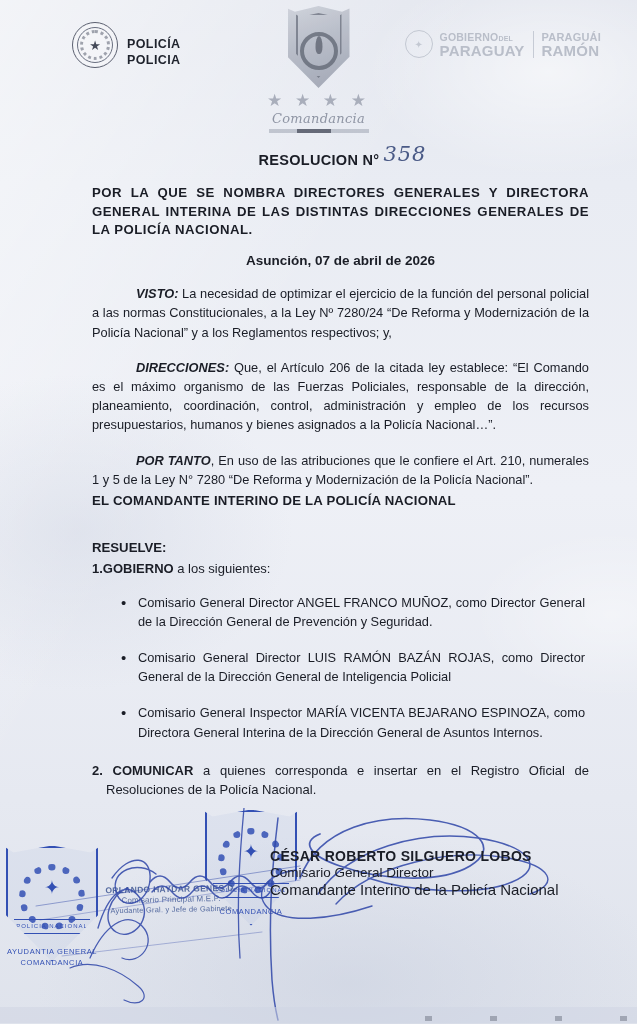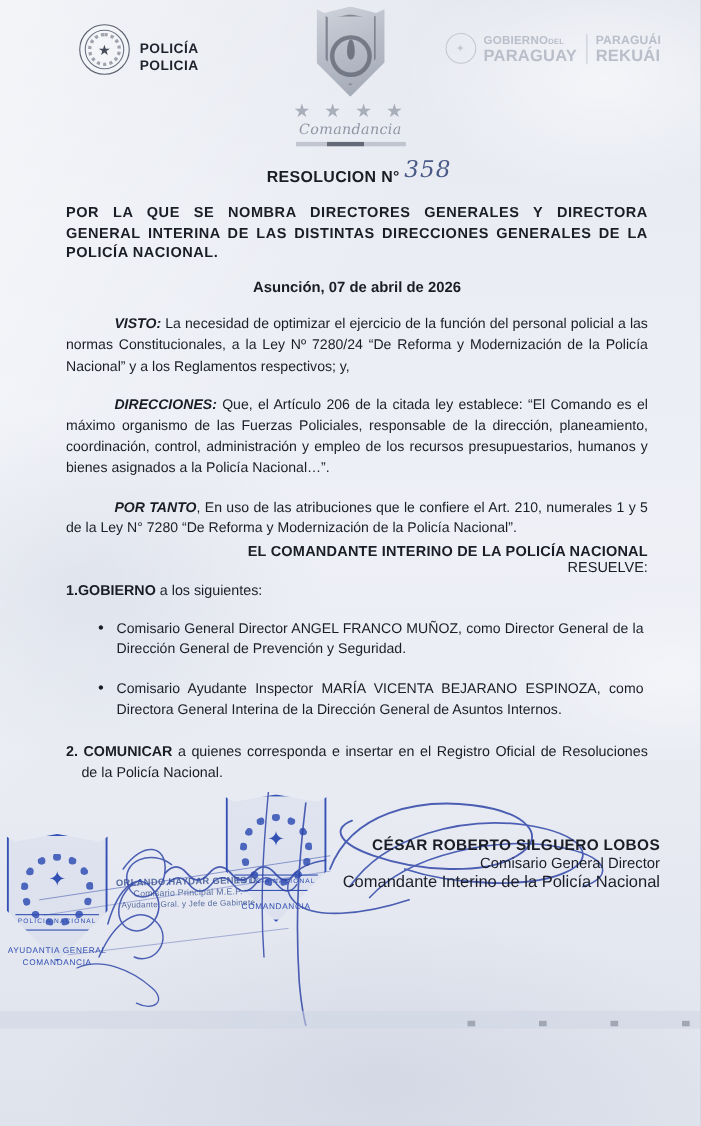--- a/index.html
+++ b/index.html
@@ -184,21 +184,21 @@
   }
   .gov-es .l1 { font-size: 10.5px; font-weight: bold; letter-spacing: 0.2px; }
   .gov-es .l1 .sm { font-size: 7px; }
   .gov-es .l2 { font-size: 15px; font-weight: bold; letter-spacing: 0.2px; line-height: 1; }
   .gov-divider { width: 1px; background: #c6cbd5; }
   .gov-gn .l1 { font-size: 11px; font-weight: bold; letter-spacing: 0.2px; }
   .gov-gn .l2 { font-size: 15px; font-weight: bold; letter-spacing: 0.2px; line-height: 1; }
 
   
   .doc-body {
-    padding: 0 48px 0 60px;
+    padding: 0 48px 0 92px;
   }
   .res-title {
     text-align: center;
     font-weight: bold;
     font-size: 14.5px;
     letter-spacing: 0.3px;
     margin-top: 6px;
     position: relative;
   }
   .res-number {
@@ -229,29 +229,29 @@
   .para {
     margin-top: 16px;
     font-size: 12.8px;
     line-height: 1.5;
     text-align: justify;
     text-indent: 44px;
   }
   .para b { font-weight: bold; font-style: italic; }
   .centered-bold {
     margin-top: 4px;
-    text-align: right;
+    text-align: left;
     font-weight: bold;
     font-size: 13.2px;
     letter-spacing: 0.2px;
   }
   .resuelve {
-    margin-top: 0;
-    text-align: right;
-    font-weight: normal;
+    margin-top: 32px;
+    text-align: left;
+    font-weight: bold;
     font-size: 13.2px;
   }
   .numbered {
     margin-top: 5px;
     font-size: 13px;
     line-height: 1.45;
     text-align: justify;
   }
   .numbered .num { font-weight: bold; }
   .numbered.second {
@@ -286,21 +286,21 @@
   .sig-area {
     position: relative;
     height: 215px;
     margin-top: 8px;
   }
   .sig-names {
     position: absolute;
     left: 270px;
     top: 40px;
     width: 330px;
-    text-align: right;
+    text-align: left;
   }
   .sig-names .nm {
     font-weight: bold;
     font-size: 14px;
     letter-spacing: 0.3px;
   }
   .sig-names .rk {
     font-size: 13.5px;
     margin-top: 1px;
   }
@@ -442,21 +442,21 @@
     <div class="logo-right">
       <div class="gov-wreath"></div>
       <div class="gov-block">
         <div class="gov-es">
           <div class="l1"><span>GOBIERNO</span><span class="sm">DEL</span></div>
           <div class="l2">PARAGUAY</div>
         </div>
         <div class="gov-divider"></div>
         <div class="gov-gn">
           <div class="l1">PARAGUÁI</div>
-          <div class="l2">REKUÁI</div>
+          <div class="l2">RAMÓN</div>
         </div>
       </div>
     </div>
   </div>
 
   <div class="doc-body">
 
     <div class="res-title">
       <span>RESOLUCION N°</span><span class="res-number">358</span>
     </div>
@@ -483,21 +483,24 @@
 
     <div class="numbered">
       <span class="num">1.</span><b>GOBIERNO</b><span> a los siguientes:</span>
     </div>
 
     <ul class="appointees">
       <li>
         <span>Comisario General Director </span><b>ANGEL FRANCO MUÑOZ,</b><span> como Director General de la Dirección General de Prevención y Seguridad.</span>
       </li>
       <li>
-        <span>Comisario Ayudante Inspector </span><b>MARÍA VICENTA BEJARANO ESPINOZA</b><span>, como Directora General Interina de la Dirección General de Asuntos Internos.</span>
+        <span>Comisario General Director </span><b>LUIS RAMÓN BAZÁN ROJAS</b><span>, como Director General de la Dirección General de Inteligencia Policial</span>
+      </li>
+      <li>
+        <span>Comisario General Inspector </span><b>MARÍA VICENTA BEJARANO ESPINOZA</b><span>, como Directora General Interina de la Dirección General de Asuntos Internos.</span>
       </li>
     </ul>
 
     <div class="numbered second">
       <span class="num">2.</span>
       <b>COMUNICAR</b><span class="cont"> a quienes corresponda e insertar en el Registro Oficial de Resoluciones de la Policía Nacional.</span>
     </div>
   </div>
 
   <div class="sig-area">

